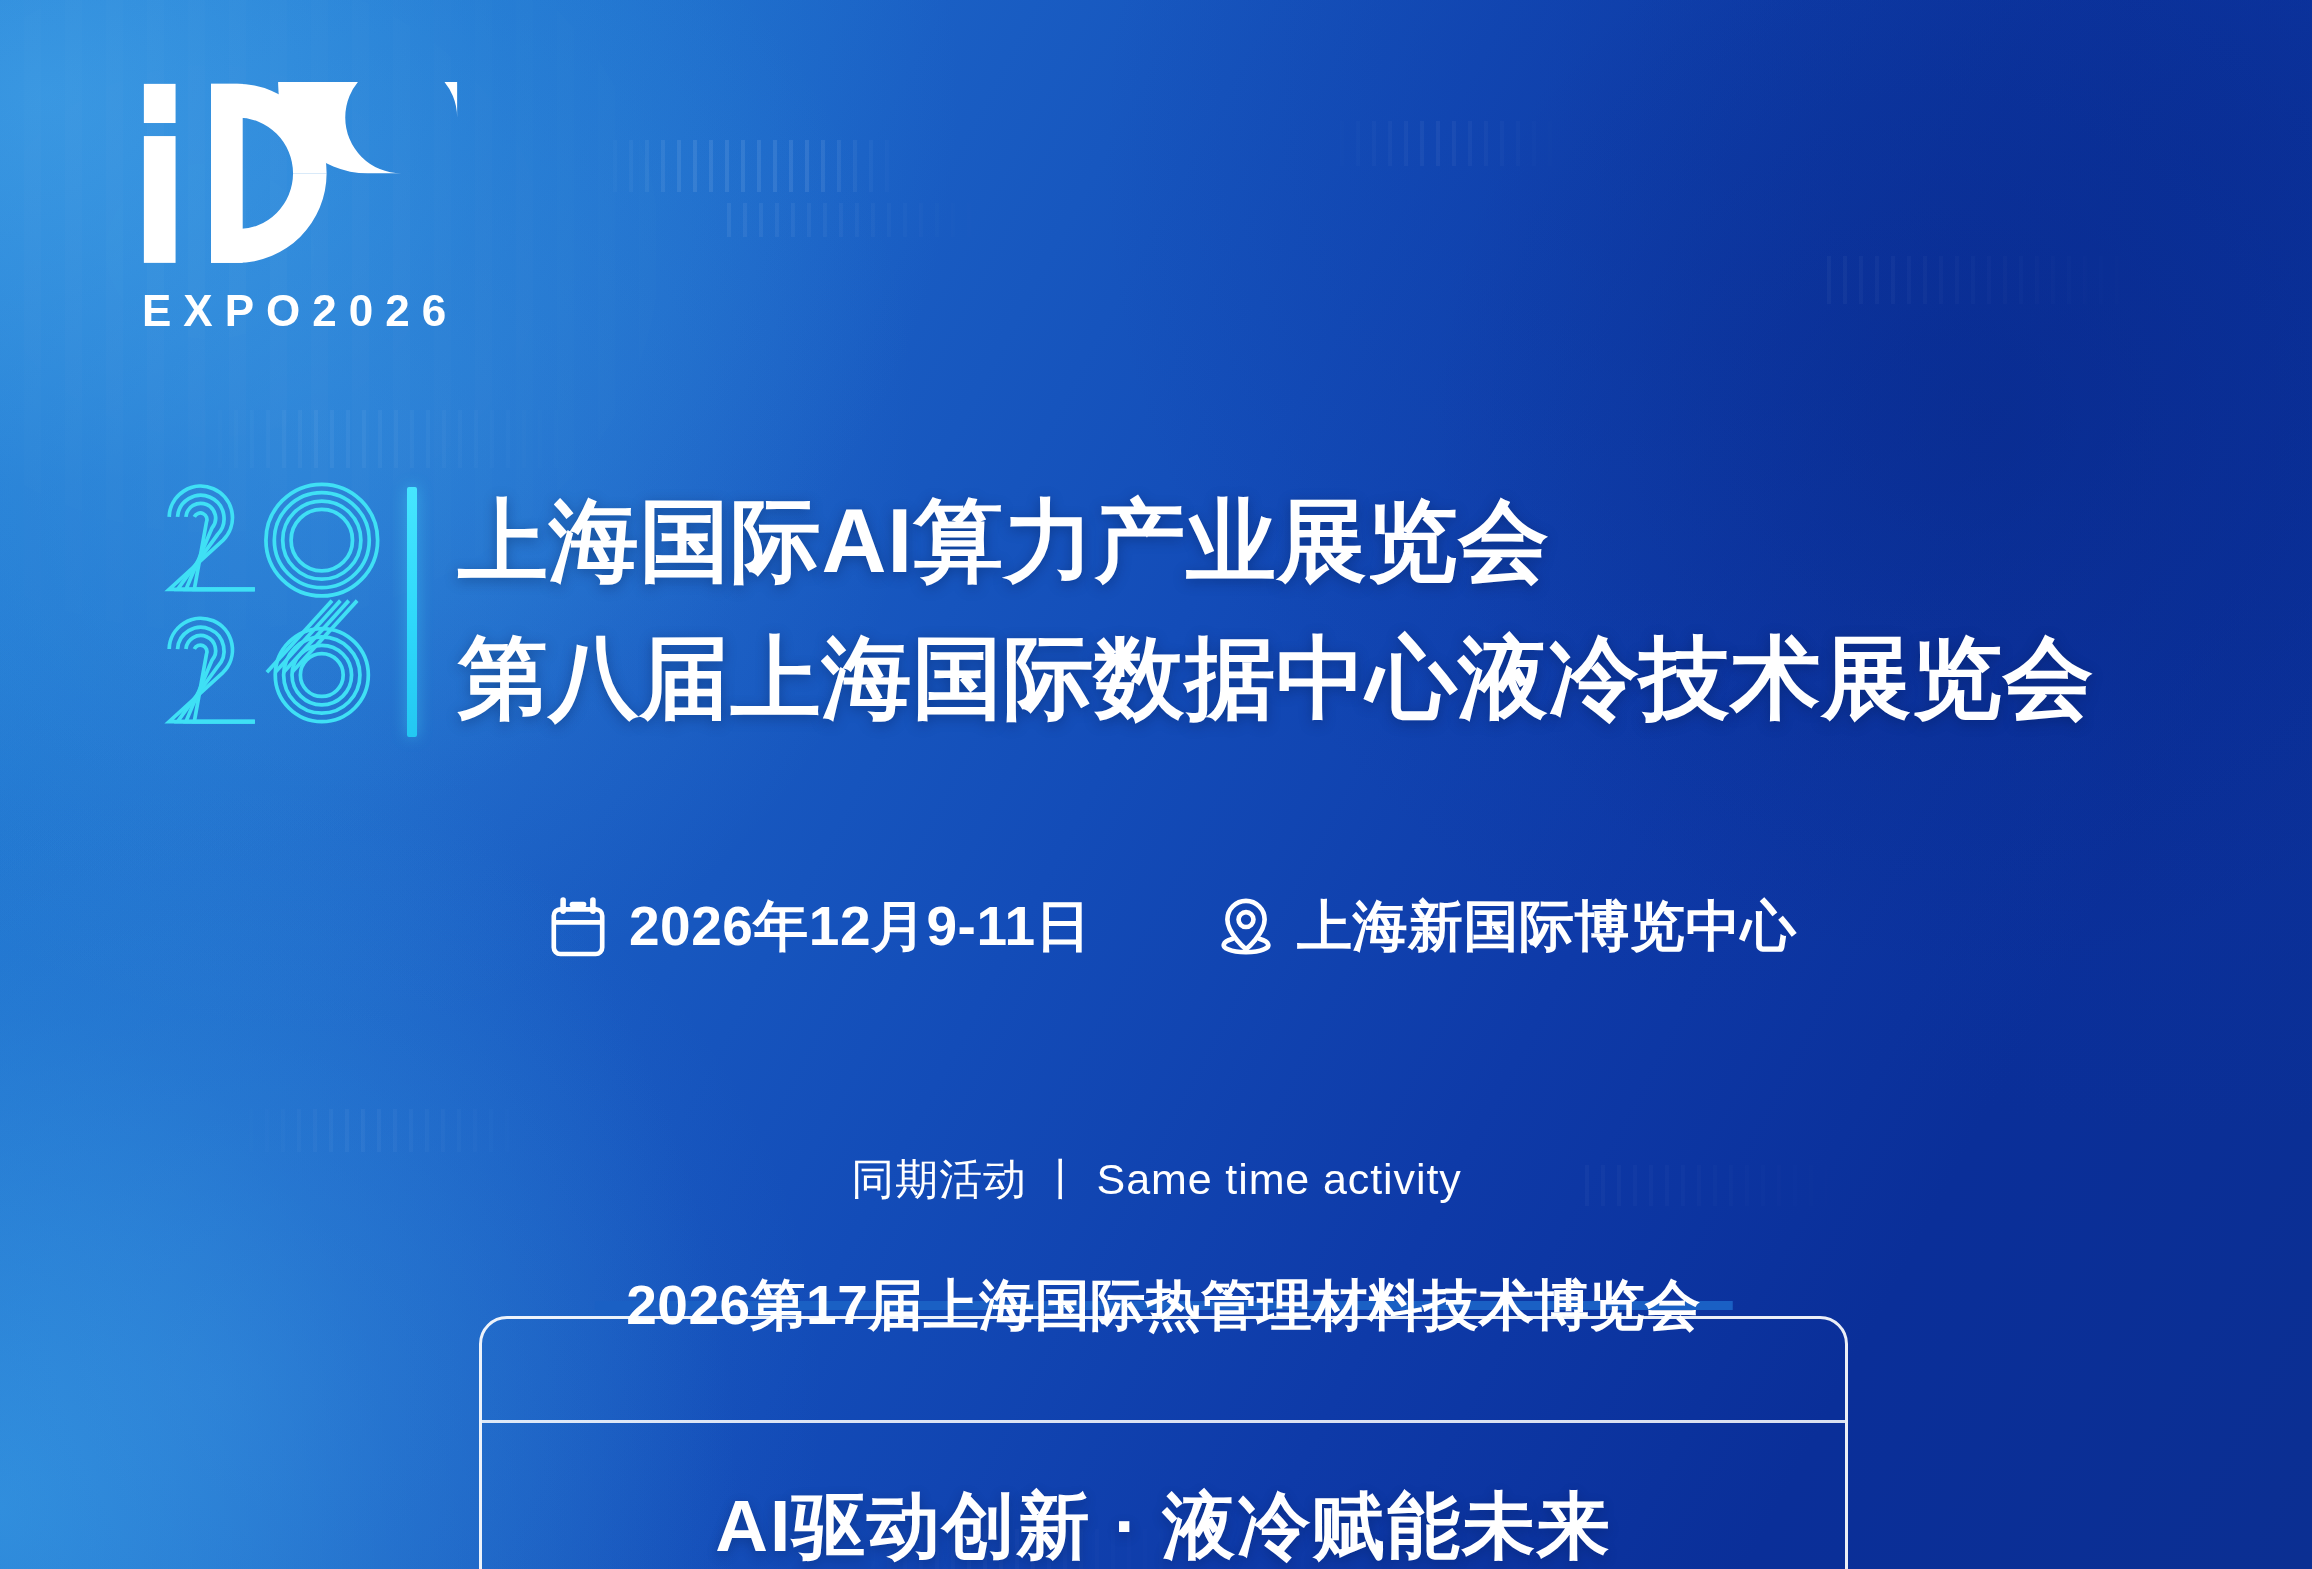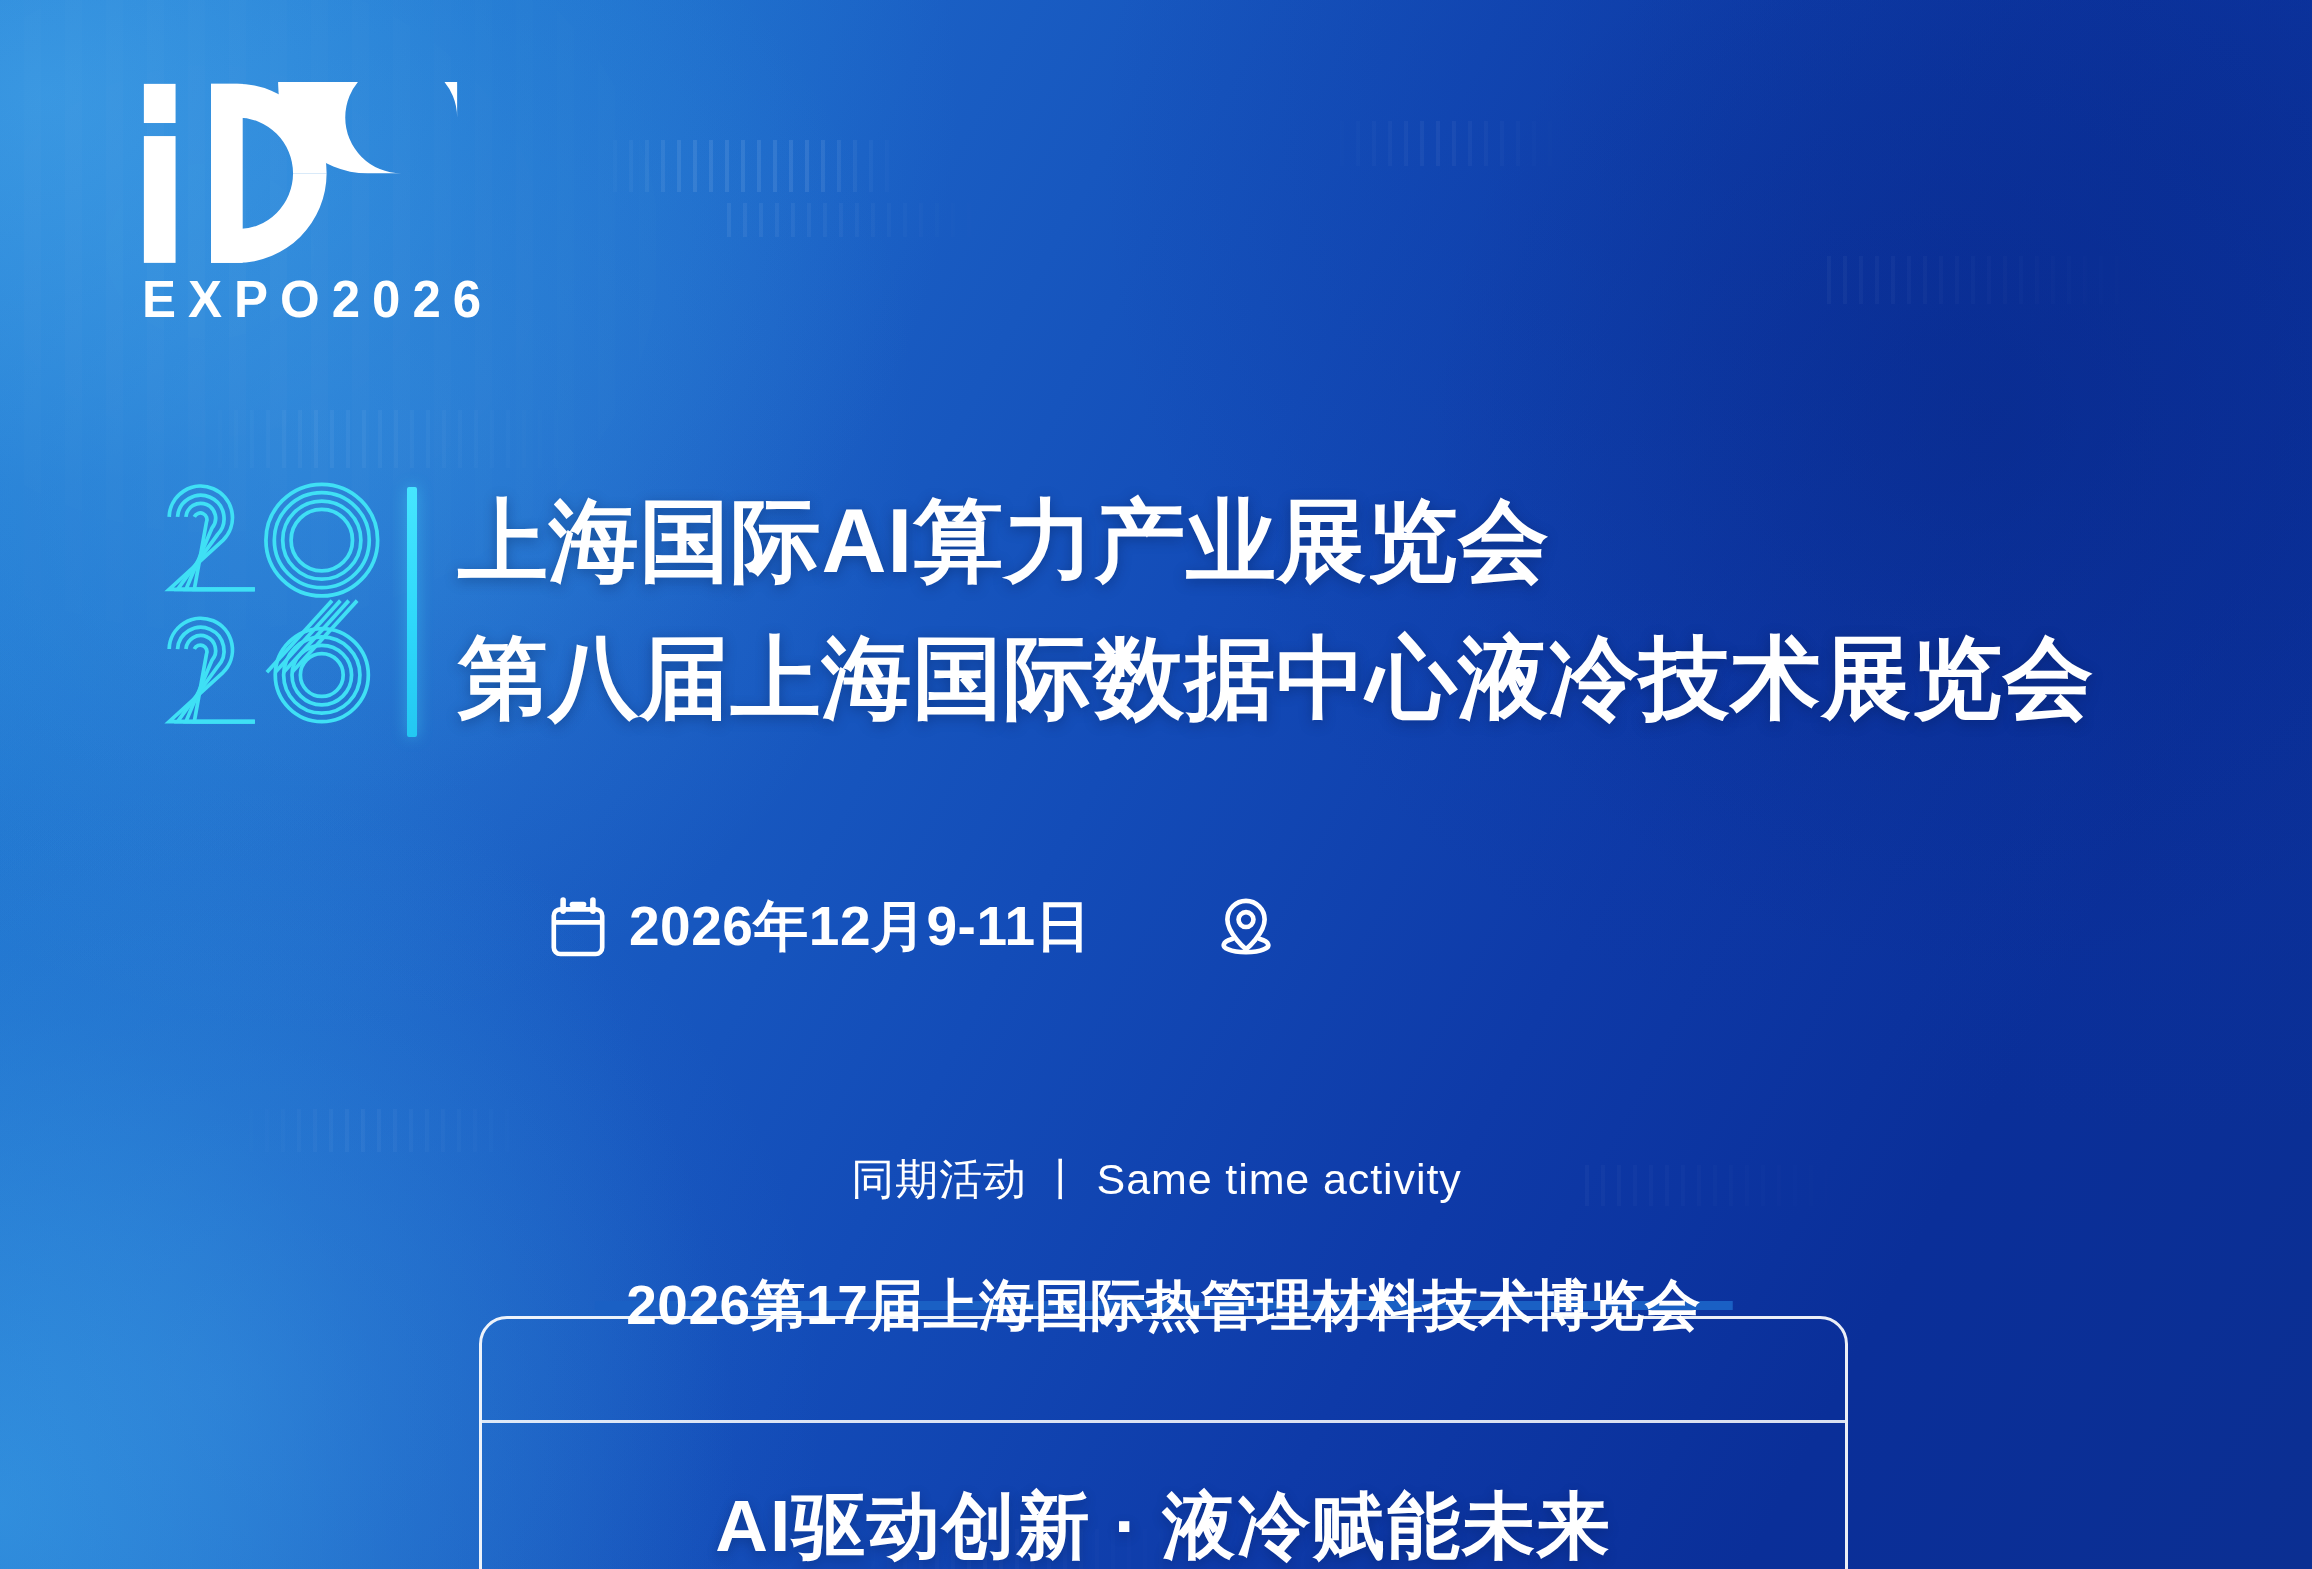--- a/index.html
+++ b/index.html
@@ -100,23 +100,23 @@
 
   
   .brand {
     position: absolute;
     left: 142px;
     top: 82px;
     width: 354px;
   }
   .brand-mark { display: block; width: 317px; height: auto; }
   .brand-word {
-    margin-top: 9px;
-    color: #ffffff;
-    font-size: 51px;
+    margin-top: 24px;
+    color: #ffffff;
+    font-size: 44px;
     font-weight: 700;
     letter-spacing: 12px;
     line-height: 1;
     white-space: nowrap;
   }
 
   
   .hero {
     position: absolute;
     left: 158px;
@@ -329,20 +329,21 @@
       </svg>
       <div class="meta-text">2026年12月9-11日</div>
     </div>
 
     <div class="meta-item">
       <svg class="meta-icon" width="54" height="62" viewBox="0 0 58 66" aria-hidden="true">
         <path d="M29 5 a20 20 0 0 1 20 20 c0 15 -20 32 -20 32 s-20 -17 -20 -32 a20 20 0 0 1 20 -20 z" fill="none" stroke="#ffffff" stroke-width="5"></path>
         <circle cx="29" cy="25" r="8" fill="none" stroke="#ffffff" stroke-width="5"></circle>
         <path d="M14 46 C4 49 2 54 10 57 C19 61 39 61 48 57 C56 54 54 49 44 46" fill="none" stroke="#ffffff" stroke-width="5" stroke-linecap="round"></path>
       </svg>
+      <div class="meta-text">上海新国际博览中心</div>
     </div>
   </div>
 
   <div class="same-time">同期活动 丨 Same time activity</div>
 
   <div class="subcard">
     <div class="subcard-title">2026第17届上海国际热管理材料技术博览会</div>
     <div class="subcard-divider"></div>
     <div class="subcard-slogan">AI驱动创新 · 液冷赋能未来</div>
   </div>

